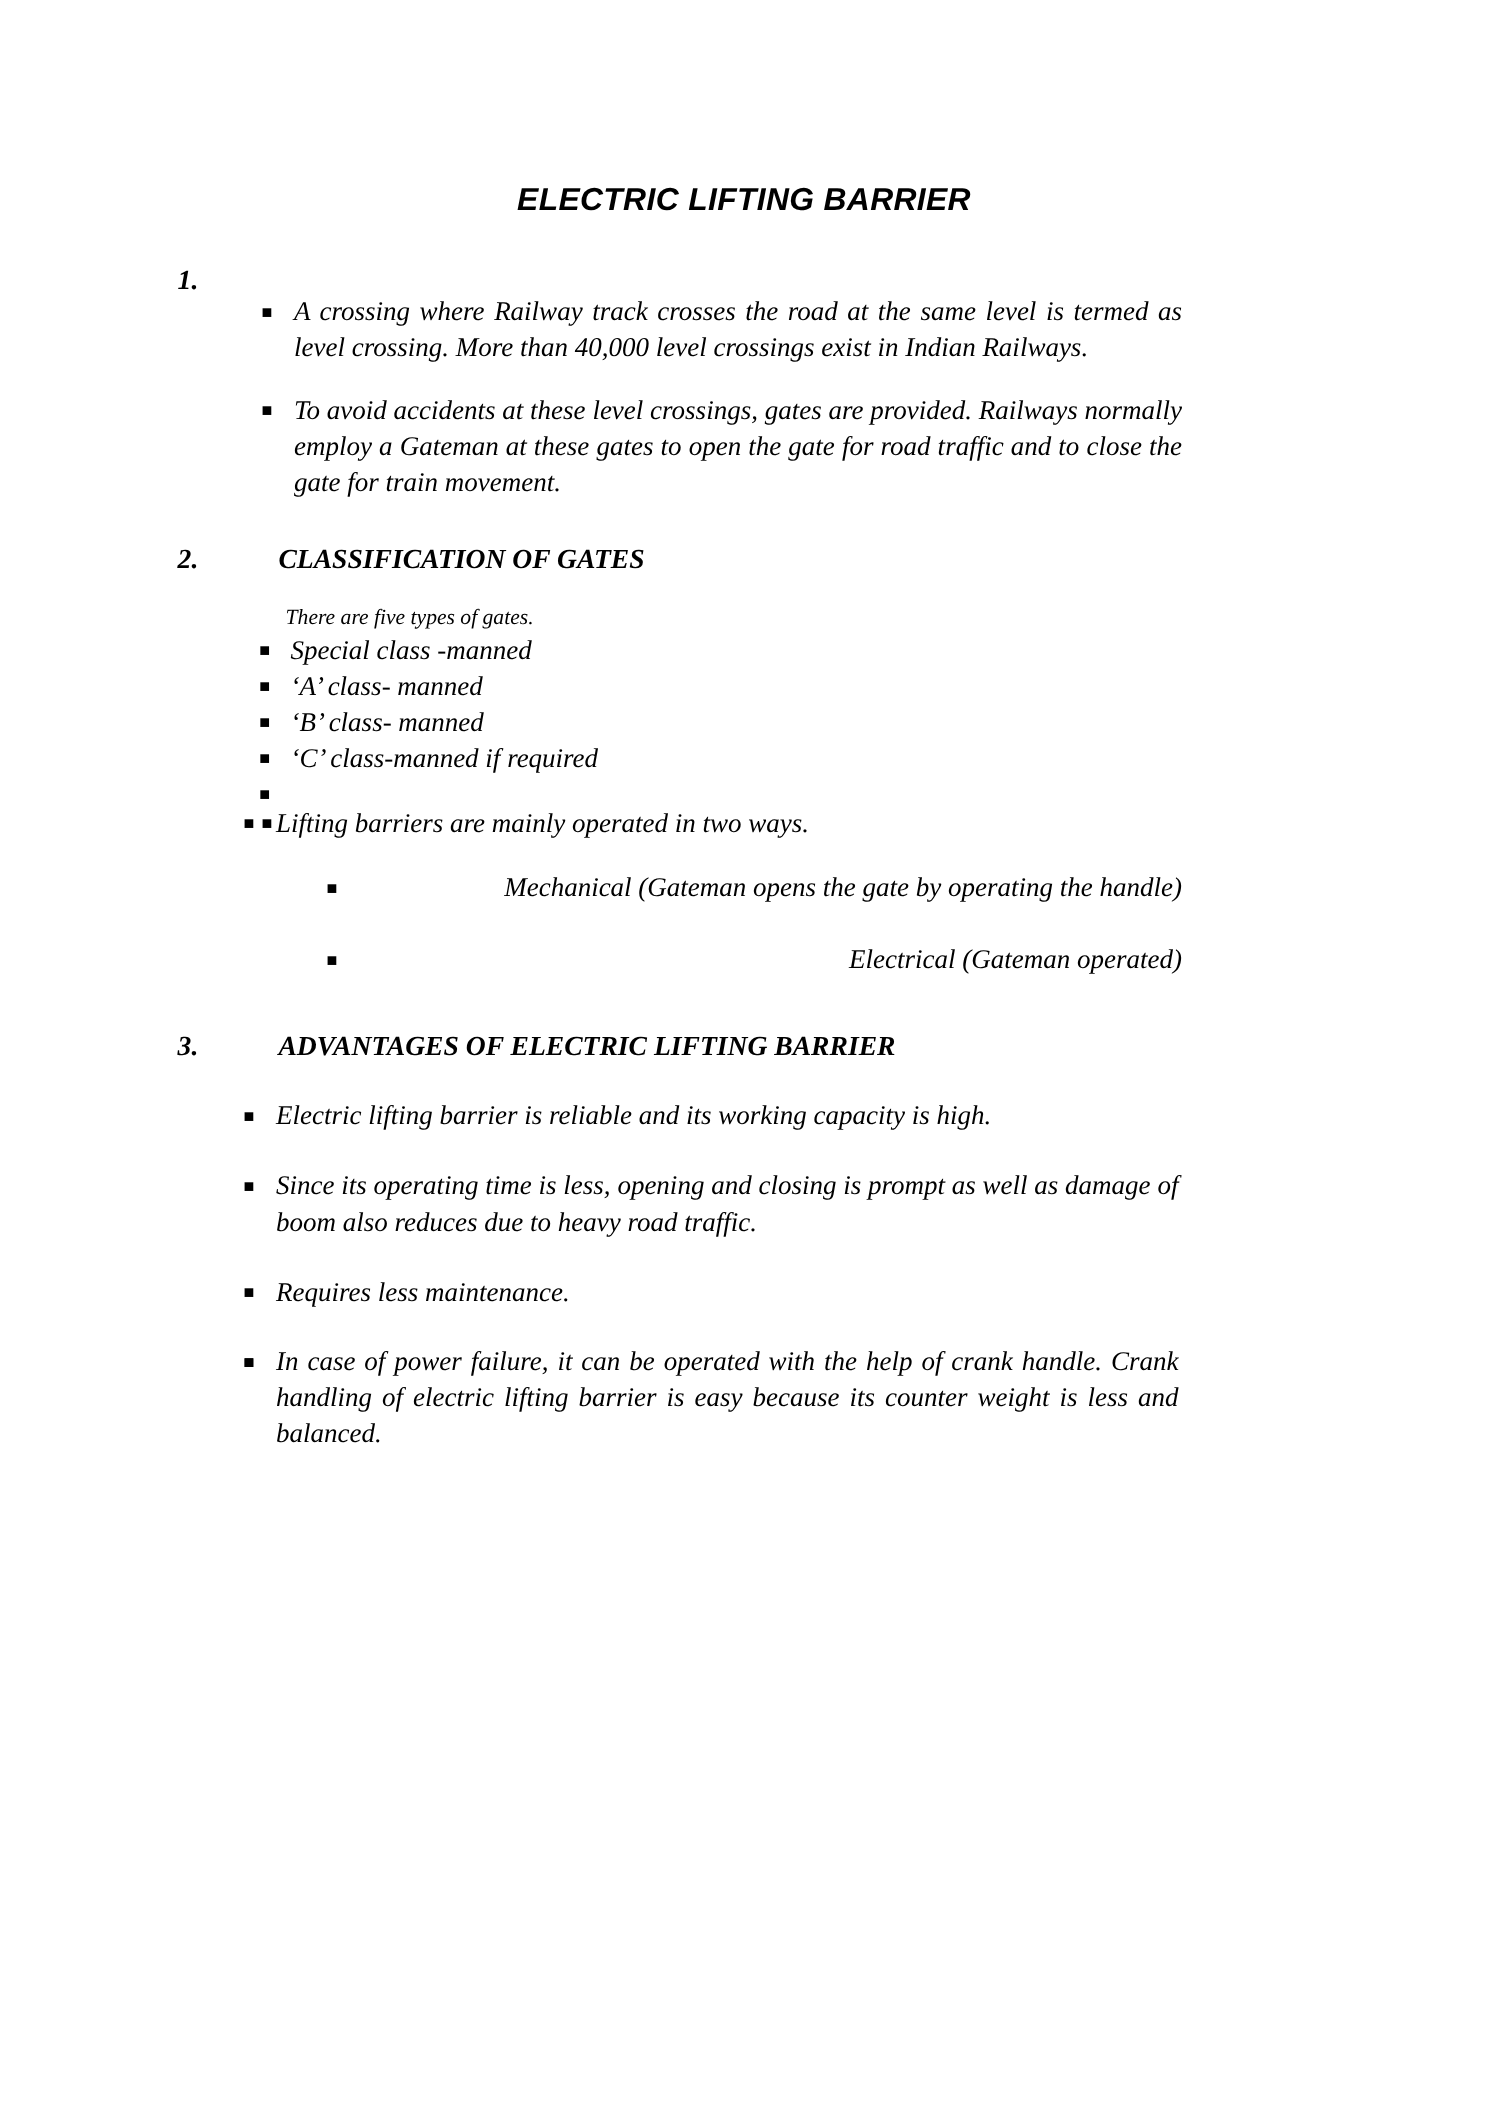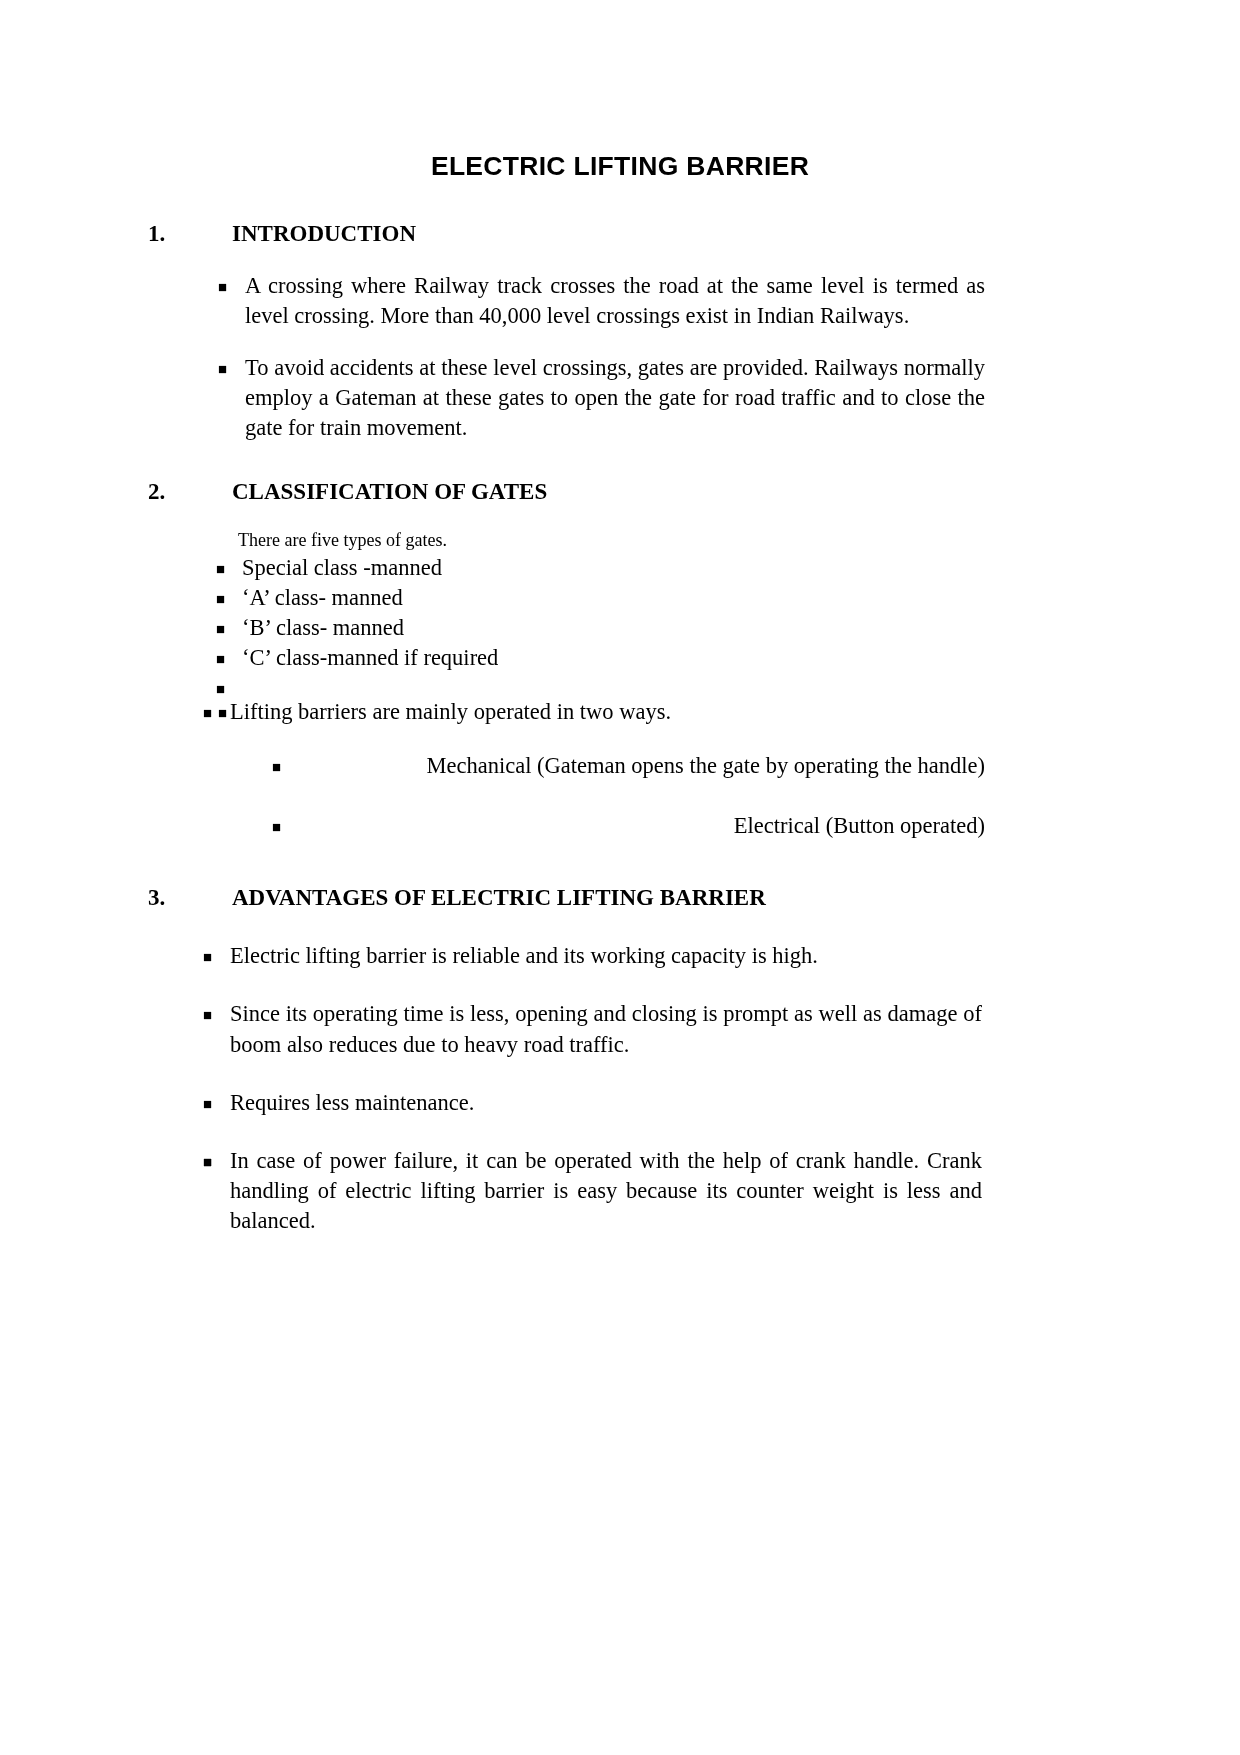--- a/index.html
+++ b/index.html
@@ -14,20 +14,21 @@
     color: #000000;
     -webkit-font-smoothing: antialiased;
   }
   .page {
     position: relative;
     width: 1240px;
     height: 1755px;
     box-sizing: border-box;
     padding: 0;
     overflow: hidden;
+    font-style: italic;
   }
 
   
   .doc-title {
     font-family: "Liberation Sans", "DejaVu Sans", sans-serif;
     font-weight: bold;
     font-size: 26.5px;
     letter-spacing: 0.3px;
     text-align: center;
     margin: 0;
@@ -116,21 +117,20 @@
 <body>
 
 <div class="page">
 
   <h1 class="doc-title">ELECTRIC LIFTING BARRIER</h1>
 
   <div class="gap-40"></div>
 
   <div class="section-row">
     <span class="num">1.</span>
-    <span class="title">INTRODUCTION</span>
   </div>
 
   <div class="gap-24"></div>
 
   <ul class="blist lvl-a loose">
     <li>
       <span class="bullet">■</span>
       <span class="txt">A crossing where Railway track crosses the road at the same level is termed as level crossing. More than 40,000 level crossings exist in Indian Railways.</span>
     </li>
     <li>
@@ -189,21 +189,21 @@
 
   <div class="gap-24"></div>
 
   <ul class="blist lvl-c loose2">
     <li>
       <span class="bullet">■</span>
       <span class="txt">Mechanical  (Gateman opens the gate by operating the handle)</span>
     </li>
     <li>
       <span class="bullet">■</span>
-      <span class="txt">Electrical  (Button operated)</span>
+      <span class="txt">Electrical  (Gateman operated)</span>
     </li>
   </ul>
 
   <div class="gap-14"></div>
 
   <div class="section-row">
     <span class="num">3.</span>
     <span class="title">ADVANTAGES OF ELECTRIC LIFTING BARRIER</span>
   </div>
 

